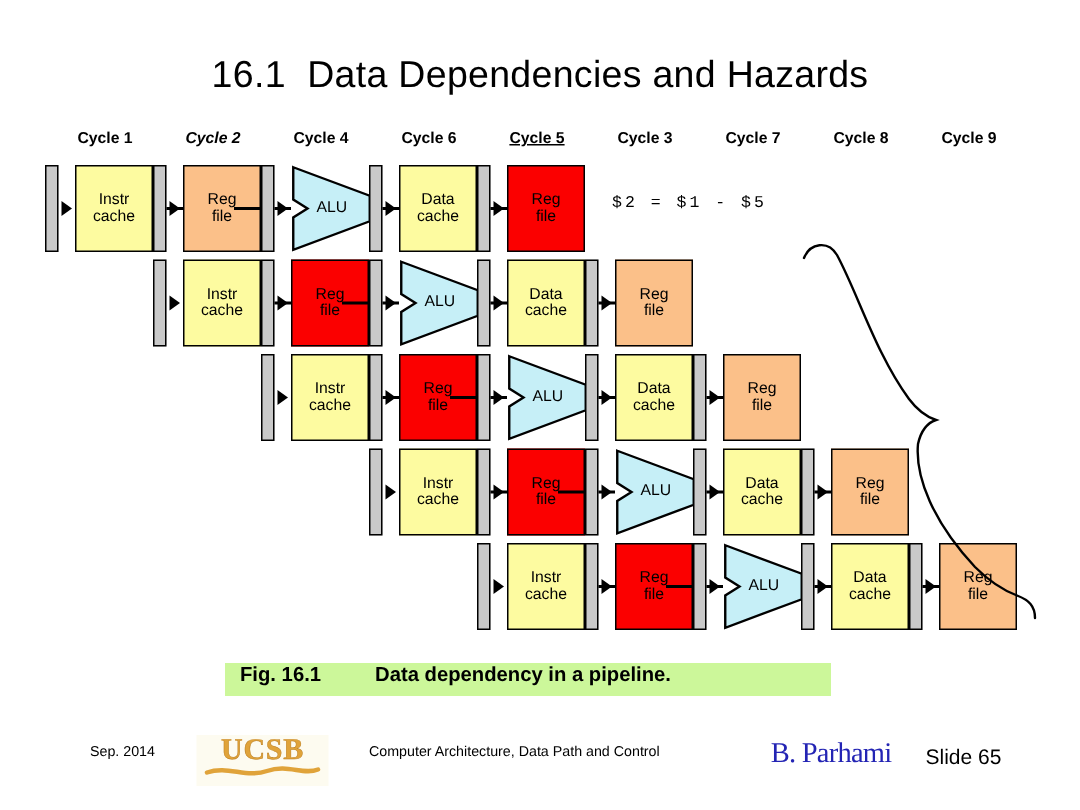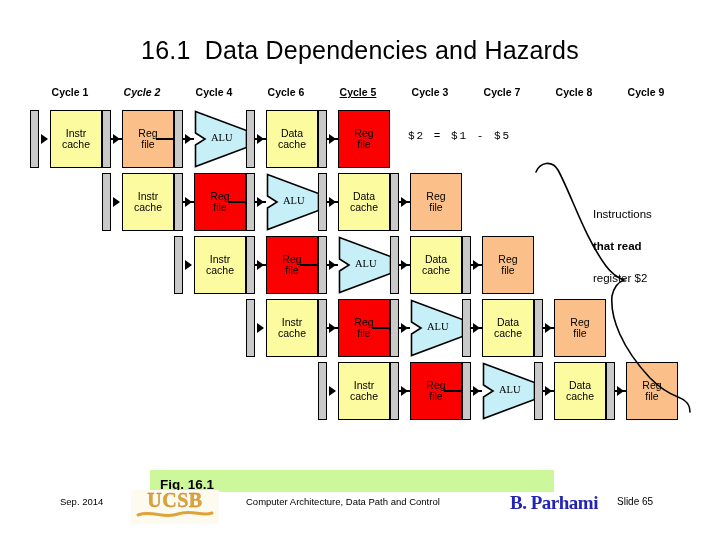--- a/index.html
+++ b/index.html
@@ -68,75 +68,75 @@
     border-bottom:5px solid transparent;
   }
 
   
   .alu{
     position:absolute;top:0;width:54px;height:58px;
   }
   .alu svg{display:block;}
   .alu .alutext{
     position:absolute;left:17px;top:22px;
-    font-size:10.5px;color:#000;font-family:Liberation Serif, serif;
+    font-size:10.5px;color:#000;
   }
 
   
   #brace{position:absolute;left:500px;top:150px;}
   #annot{
     position:absolute;left:593px;top:190px;
     font-size:11.5px;line-height:16px;color:#000;
     white-space:pre-line;
   }
   #annot b{font-weight:bold;}
   #instr-expr{
     position:absolute;left:408px;top:130px;
     font-family:"Liberation Mono", monospace;
     font-size:11px;color:#000;letter-spacing:2px;
     white-space:pre;
   }
 
   
   #caption{
-    position:absolute;left:150px;top:470px;
+    position:absolute;left:150px;top:442px;
     width:404px;height:22px;
     background:#ccf79a;
     font-size:13.5px;font-weight:bold;color:#000;
-    display:flex;align-items:flex-end;
+    display:flex;align-items:flex-start;
   }
   #caption .figno{margin-left:10px;}
   #caption .figtext{margin-left:36px;}
 
   
   #footer{position:absolute;left:0;top:492px;width:720px;height:36px;}
   #f-date{position:absolute;left:60px;top:4px;font-size:9.5px;color:#000;}
   #f-center{position:absolute;left:246px;top:4px;font-size:9.5px;color:#000;white-space:nowrap;}
-  #f-slide{position:absolute;left:617px;top:4px;font-size:10px;color:#000;}
+  #f-slide{position:absolute;left:617px;top:4px;font-size:14px;color:#000;}
 
   #ucsb{
     position:absolute;left:131px;top:-2px;width:88px;height:34px;
     background:#fdfbf0;
     display:flex;flex-direction:column;align-items:center;justify-content:flex-start;
   }
   #ucsb .ucsb-text{
     font-family:"Liberation Serif", serif;
     font-weight:bold;font-size:20px;
     color:#e0a33a;
     letter-spacing:0.5px;
     line-height:20px;
     -webkit-text-stroke:0.3px #b8791a;
   }
   #ucsb .swoosh{margin-top:-1px;}
 
   #parhami{
     position:absolute;left:508px;top:-4px;width:92px;height:30px;
     color:#2324b4;
     font-family:"Liberation Serif", serif;
-    font-weight:bold;font-size:19px;
+    font-weight:normal;font-size:19px;
     letter-spacing:-0.5px;
     display:flex;align-items:center;justify-content:center;
     overflow:hidden;
   }
   #parhami span{display:inline-block;}
 </style>
 </head>
 <body>
 
 <div id="slide">
@@ -322,28 +322,24 @@
 
   <div id="brace">
     <svg width="220" height="280" viewBox="0 0 220 280">
       <path d="M 36 22 C 40 12, 52 10, 58 20 C 72 46, 84 86, 106 116
                C 112 124, 118 128, 124 130 C 118 132, 114 137, 112 146
                C 110 168, 122 198, 150 228 C 160 238, 170 244, 178 247
                C 186 250, 190 254, 190 262" fill="none" stroke="#000" stroke-width="1.6" stroke-linecap="round"></path>
     </svg>
   </div>
 
-  <div id="annot">
-    <div>Instructions</div>
-    <div><b>that read</b></div>
-    <div>register $2</div>
-  </div>
 
   <div id="caption">
     <span class="figno">Fig. 16.1</span>
+    <span class="figtext">Data dependency in a pipeline.</span>
   </div>
 
   <div id="footer">
     <div id="f-date">Sep. 2014</div>
 
     <div id="ucsb">
       <div class="ucsb-text">UCSB</div>
       <svg class="swoosh" width="78" height="12" viewBox="0 0 78 12">
         <path d="M2 6 C 16 1, 28 10, 42 5 C 56 0, 66 8, 76 4" fill="none" stroke="#e0a33a" stroke-width="3" stroke-linecap="round"></path>
       </svg>

